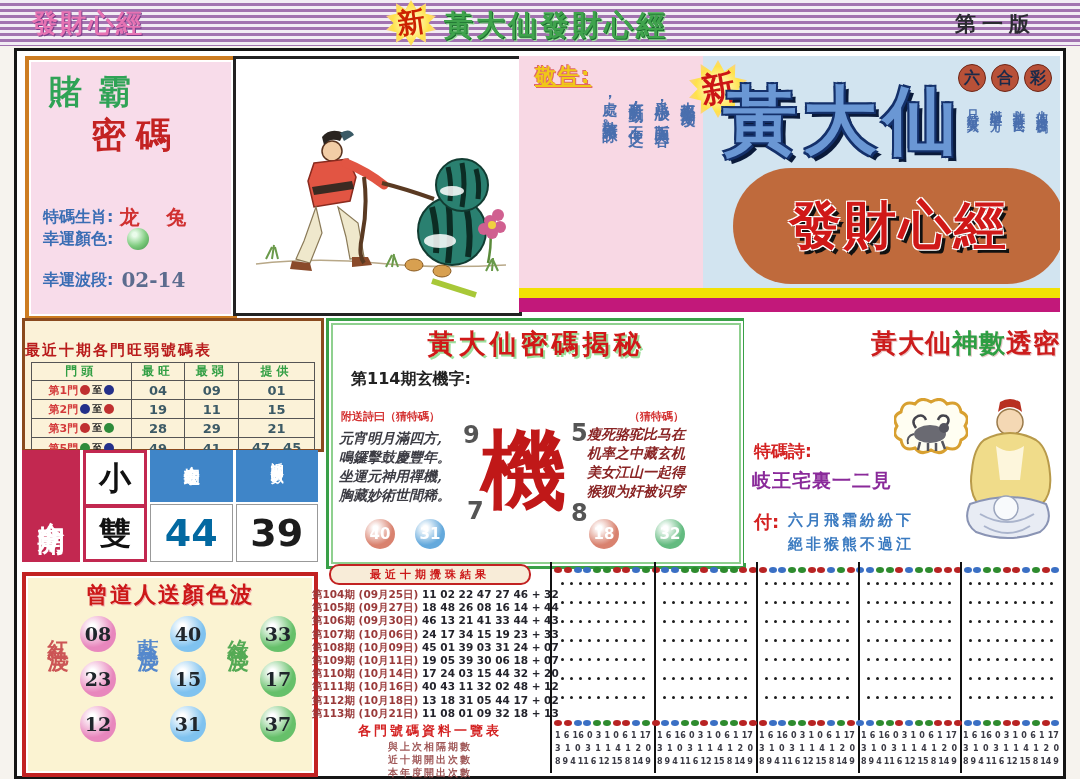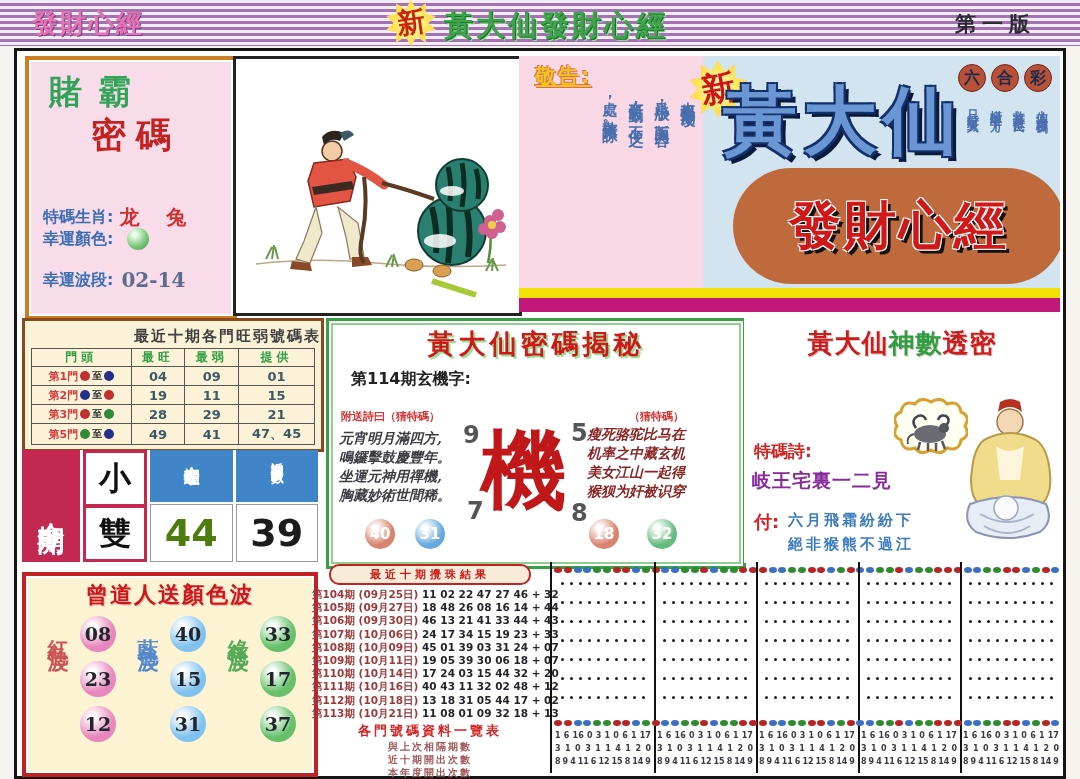--- a/index.html
+++ b/index.html
@@ -51,59 +51,59 @@
   .big-title{position:absolute;left:204px;top:16px;font-size:74px;font-weight:bold;color:#6a97d4;letter-spacing:6px;
              text-shadow:-2px -2px 0 #14306a,2px -2px 0 #14306a,-2px 2px 0 #14306a,2px 2px 0 #14306a,5px 5px 0 #0a1a3a;}
   .blob{position:absolute;left:214px;top:112px;width:332px;height:116px;background:#bf6a3c;border-radius:58px;
         display:flex;align-items:center;justify-content:center;}
   .blob span{font-size:52px;font-weight:bold;color:#d01818;letter-spacing:3px;
              text-shadow:-1px -1px 0 #fff,1px -1px 0 #fff,-1px 1px 0 #fff,1px 1px 0 #fff,4px 4px 0 #111;}
   .stripe-y{position:absolute;left:0;bottom:14px;width:100%;height:10px;background:#f2e103;}
   .stripe-m{position:absolute;left:0;bottom:0;width:100%;height:14px;background:#c2187a;}
   
   .hot{position:absolute;left:5px;top:267px;width:296px;height:128px;border:3px solid #8a4a1e;background:#fbf2d8;}
-  .hot-title{text-align:right;font-size:15px;font-weight:bold;color:#404040;letter-spacing:2px;padding-top:6px;}
+  .hot-title{text-align:left;font-size:15px;font-weight:bold;color:#b91c1c;letter-spacing:2px;padding-top:20px;}
   .hot table{border-collapse:collapse;margin:2px auto 0 auto;width:284px;font-size:13px;font-weight:bold;}
   .hot th{color:#2f9e42;font-size:12px;border:1px solid #555;padding:0 2px;height:15px;letter-spacing:4px;}
   .hot td{border:1px solid #555;text-align:center;color:#3c5a66;height:16px;font-size:13px;}
   .gate{display:flex;align-items:center;justify-content:center;gap:2px;color:#d43b3b;font-size:11px;}
   .gball{width:10px;height:10px;border-radius:50%;display:inline-block;}
   .gate .zhi{color:#222;font-size:10px;}
   
   .today{position:absolute;left:5px;top:399px;width:296px;height:112px;background:#fff;display:flex;gap:3px;}
   .today-left{width:58px;background:#c22850;display:flex;align-items:center;justify-content:center;}
   .today-left .v-wrap{font-size:27px;font-weight:bold;color:#fff;letter-spacing:4px;}
   .today-mid{width:64px;background:#c22850;display:flex;flex-direction:column;gap:4px;padding:3px;box-sizing:border-box;}
   .today-cell{flex:1;background:#fff;display:flex;align-items:center;justify-content:center;
               font-size:32px;font-weight:bold;color:#111;}
   .today-col{flex:1;display:flex;flex-direction:column;gap:2px;}
   .today-colh{height:52px;background:#3f85c8;color:#fff;display:flex;align-items:center;justify-content:center;}
   .today-colh .v-wrap{font-size:16px;font-weight:bold;letter-spacing:2px;height:46px;}
   .today-colv{flex:1;background:#fff;border:1px solid #999;display:flex;align-items:center;justify-content:center;
               font-size:38px;font-weight:bold;}
-  .val-red{color:#4d7c0f;} .val-blk{color:#1c1c1c;}
+  .val-red{color:#0369a1;} .val-blk{color:#1c1c1c;}
   
   .secret{position:absolute;left:309px;top:267px;width:414px;height:245px;background:#fff;
           border:3px solid #3aa048;box-shadow:inset 0 0 0 2px #fff,inset 0 0 0 4px #8fd08f;}
   .secret-title{text-align:center;font-size:27px;font-weight:bold;color:#d01818;letter-spacing:4px;
                 text-shadow:2px 2px 0 #9adf9a;margin-top:5px;}
   .secret-sub{position:absolute;left:22px;top:48px;font-size:16px;font-weight:bold;color:#222;}
   .tag{position:absolute;font-size:11px;font-weight:bold;color:#d43333;}
   .poem{position:absolute;width:160px;font-size:14px;font-weight:bold;line-height:19px;
         font-family:"DejaVu Serif",serif;}
   .poem-l{left:10px;top:108px;color:#3c3c44;font-style:italic;}
   .poem-r{left:258px;top:104px;color:#8a2525;font-style:italic;}
   .glyph{position:absolute;left:152px;top:92px;font-size:86px;font-weight:bold;color:#c01818;
          font-family:"DejaVu Serif",serif;}
   .cnum{position:absolute;font-size:24px;font-weight:bold;color:#555;}
   .sball{position:absolute;width:30px;height:30px;border-radius:50%;display:flex;align-items:center;
          justify-content:center;font-size:15px;font-weight:bold;color:#fff;}
   
   .shendu{position:absolute;left:727px;top:267px;width:316px;height:245px;background:#fff;}
-  .shendu-title{text-align:center;font-size:26px;font-weight:bold;letter-spacing:1px;margin-top:8px;
+  .shendu-title{text-align:right;font-size:26px;font-weight:bold;letter-spacing:1px;margin-top:8px;
                 text-shadow:1px 1px 0 #e8c8c8;}
   .shendu-poemlabel{position:absolute;left:10px;top:122px;font-size:17px;font-weight:bold;color:#d42222;}
   .shendu-line{position:absolute;left:8px;top:150px;font-size:19px;font-weight:bold;color:#8a2a9a;letter-spacing:1px;}
   .fu{position:absolute;left:10px;top:192px;font-size:18px;font-weight:bold;color:#d42222;}
   .fu-lines{position:absolute;left:44px;top:190px;font-size:15px;font-weight:bold;color:#3a7ac0;
             line-height:24px;letter-spacing:3px;}
   .oxframe{position:absolute;left:150px;top:80px;}
   .deity{position:absolute;right:2px;top:78px;}
   
   .wave{position:absolute;left:5px;top:521px;width:288px;height:197px;background:#fbf3d2;
@@ -350,21 +350,21 @@
       <div class="poem poem-r">
           <div>瘦死骆驼比马在</div>
           <div>机率之中藏玄机</div>
           <div>美女江山一起得</div>
           <div>猴狈为奸被识穿</div>
         </div>
       <div>
           <div class="sball" style="left: 36px; top: 198px; background: radial-gradient(circle at 35% 30%, rgb(255, 255, 255) 8%, rgb(217, 130, 111) 60%, rgb(217, 130, 111) 100%);">40</div>
           <div class="sball" style="left: 86px; top: 198px; background: radial-gradient(circle at 35% 30%, rgb(255, 255, 255) 8%, rgb(100, 169, 220) 60%, rgb(100, 169, 220) 100%);">31</div>
           <div class="sball" style="left: 260px; top: 198px; background: radial-gradient(circle at 35% 30%, rgb(255, 255, 255) 8%, rgb(217, 130, 111) 60%, rgb(217, 130, 111) 100%);">18</div>
-          <div class="sball" style="left: 318px; top: 198px; background: radial-gradient(circle at 35% 30%, rgb(255, 255, 255) 8%, rgb(99, 187, 128) 60%, rgb(99, 187, 128) 100%);">32</div>
+          <div class="sball" style="left: 326px; top: 198px; background: radial-gradient(circle at 35% 30%, rgb(255, 255, 255) 8%, rgb(99, 187, 128) 60%, rgb(99, 187, 128) 100%);">32</div>
         </div>
     </div>
 
     <div class="shendu">
       <div class="shendu-title"><span style="color: rgb(204, 29, 29);">黃大仙</span><span style="color: rgb(46, 158, 67);">神數</span><span style="color: rgb(204, 29, 29);">透密</span></div>
       <div class="shendu-poemlabel">特碼詩:</div>
       <div class="oxframe">
         <svg width="74" height="64" viewBox="0 0 74 64">
           <path d="M37 4 q10 -6 16 2 q12 -4 14 8 q10 4 4 14 q6 10 -4 14 q-2 12 -14 8 q-6 8 -16 2 q-10 6 -16 -2 q-12 4 -14 -8 q-10 -4 -4 -14 q-6 -10 4 -14 q2 -12 14 -8 q6 -8 16 -2 z" fill="#fffef2" stroke="#d8a030" stroke-width="3"></path>
           <ellipse cx="36" cy="36" rx="16" ry="9" fill="#6a6a72"></ellipse>

